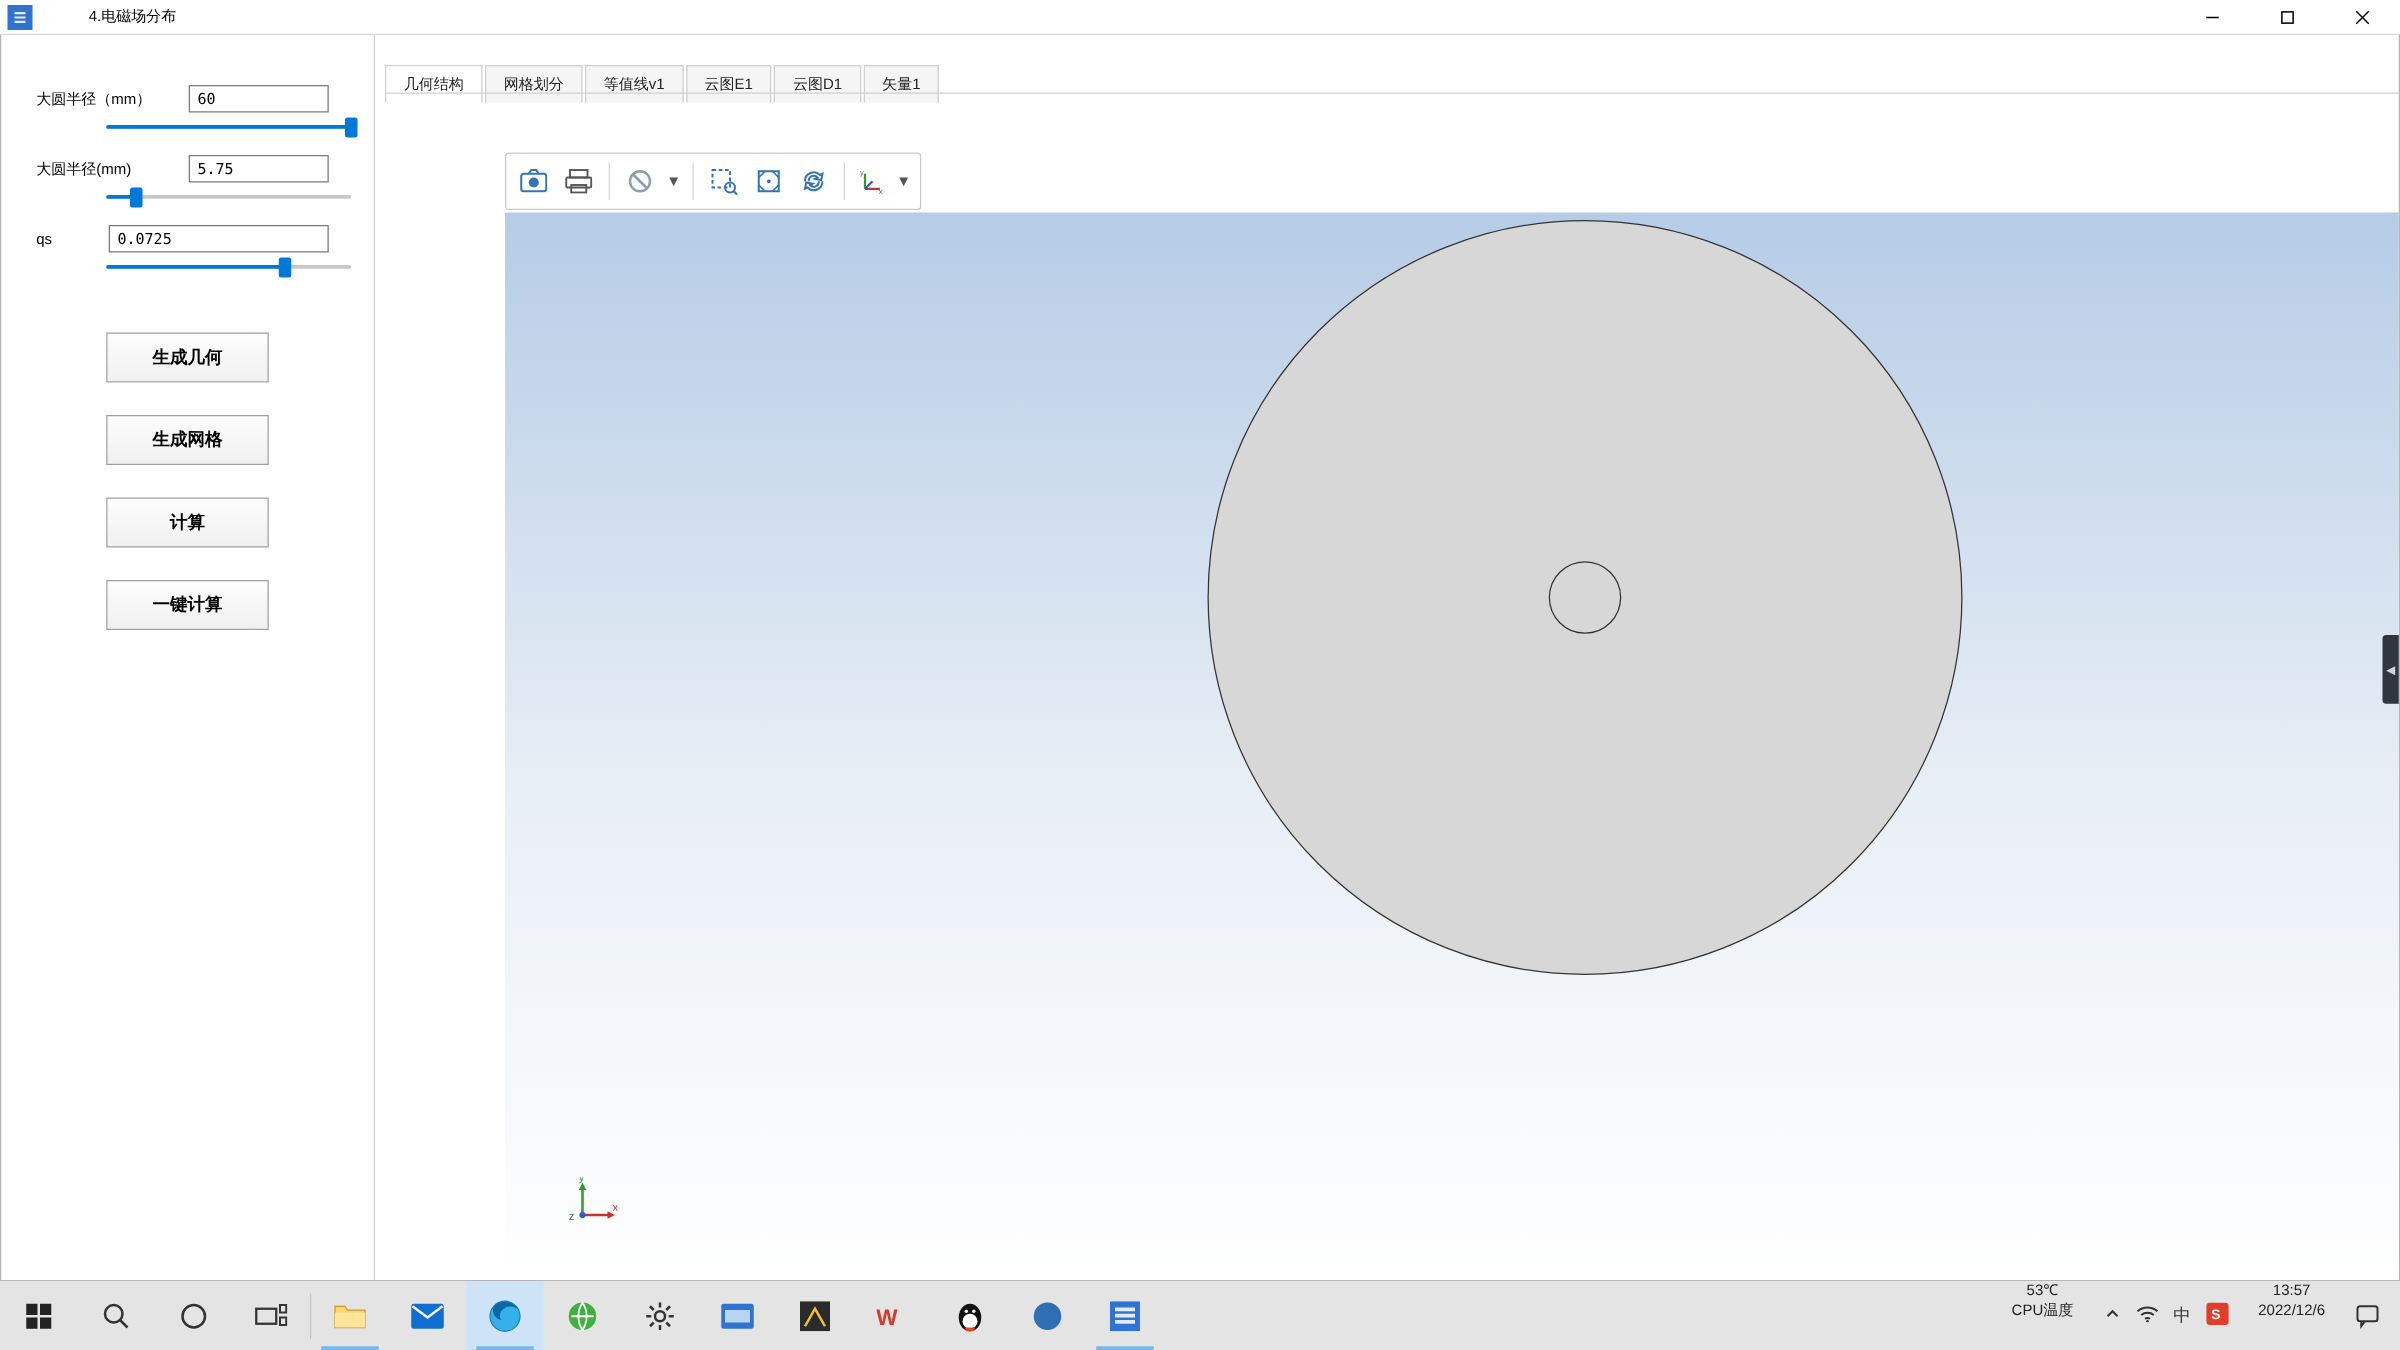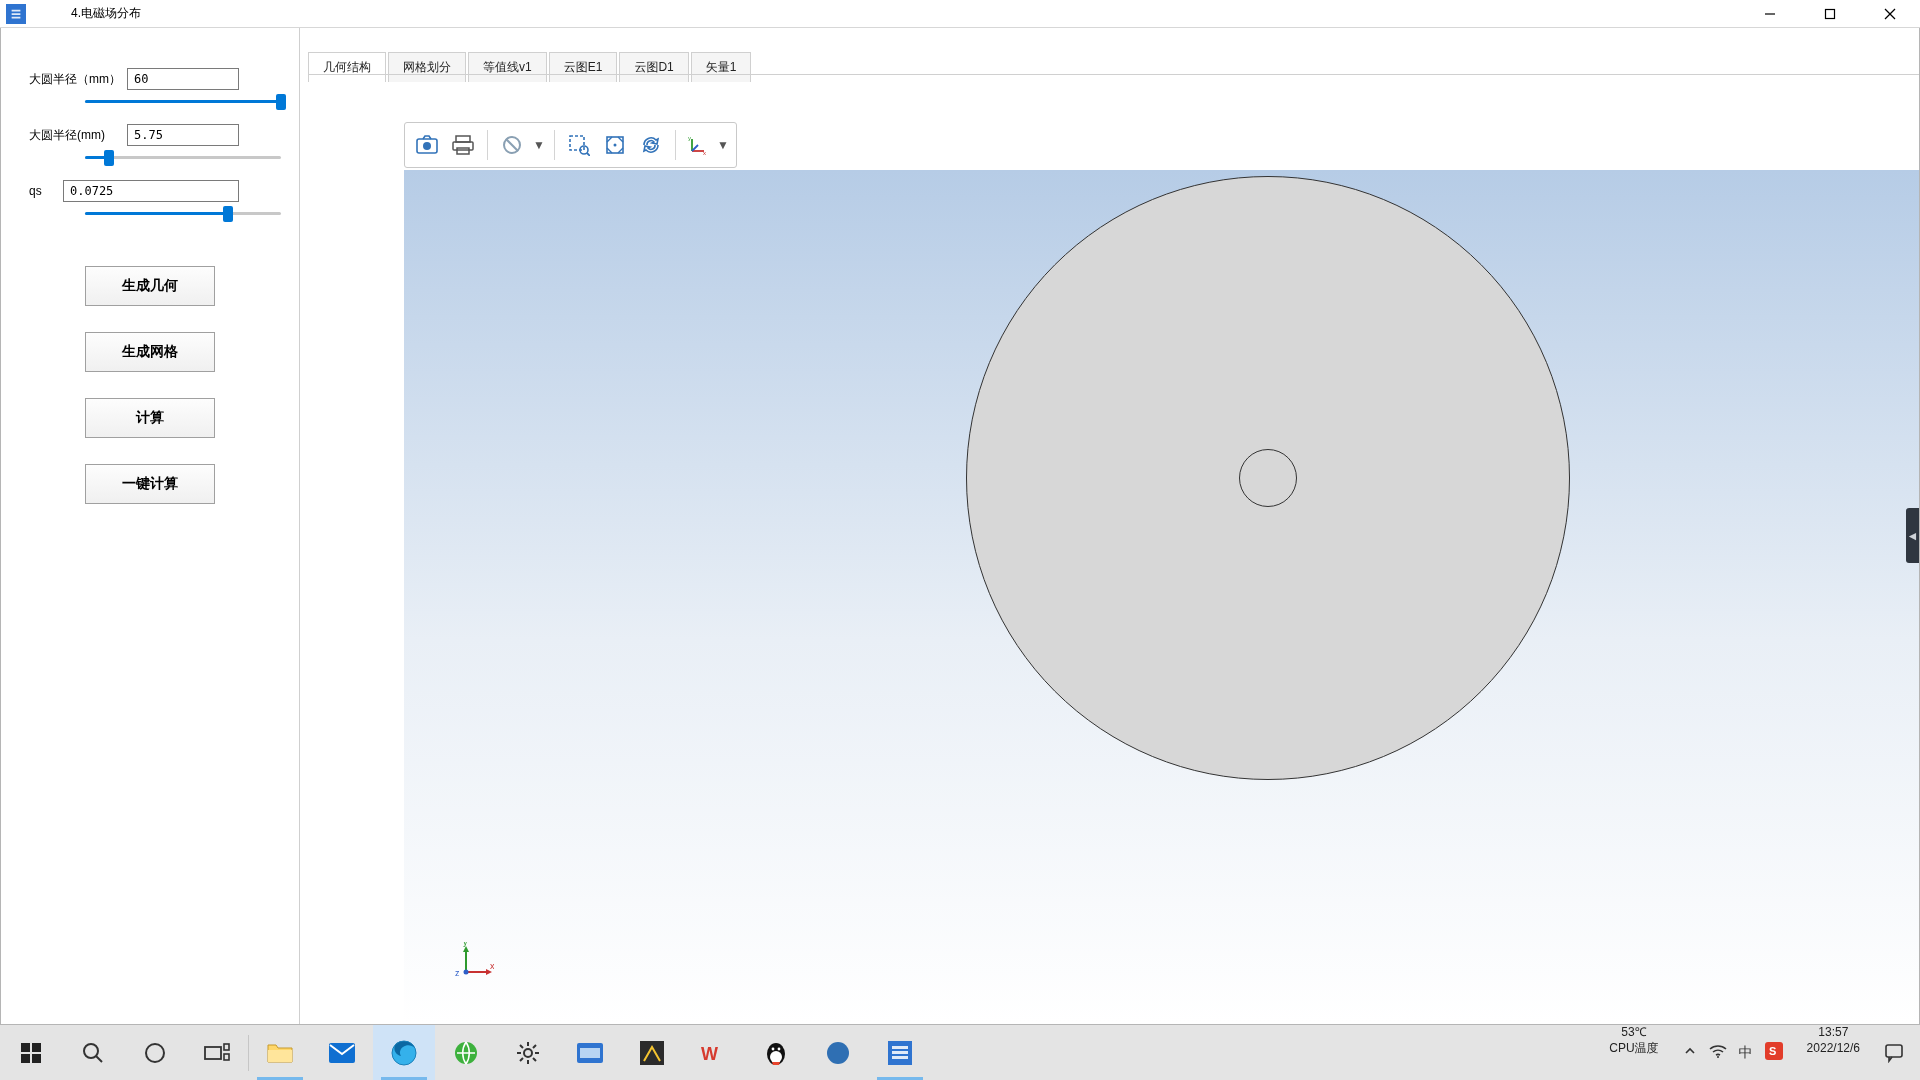--- a/index.html
+++ b/index.html
@@ -11,21 +11,21 @@
   .titlebar .app-icon svg { width: 14px; height: 14px; }
   .titlebar .title { font-size: 12px; color: #000; }
   .win-controls { position: absolute; right: 0; top: 0; display: flex; height: 28px; }
   .win-controls .btn { width: 60px; height: 28px; display: flex; align-items: center; justify-content: center; color: #000; }
 
   
   .client { position: absolute; top: 28px; left: 0; right: 0; bottom: 55px; background: #fff; border: 1px solid #b5b5b5; border-top: none; }
 
   
   .left-panel { position: absolute; top: 0; left: 0; width: 298px; height: 100%; padding: 40px 28px; }
-  .param-row { display: flex; align-items: center; margin-bottom: 2px; }
+  .param-row { display: flex; align-items: center; margin-bottom: 2px; gap: 24px; }
   .param-row label { width: 98px; font-size: 12px; color: #000; white-space: nowrap; }
   .param-row input[type=text] { width: 112px; height: 22px; border: 1px solid #7a7a7a; padding: 10px 6px; font-family: Consolas, monospace; font-size: 12px; background: #fff; }
   .slider-wrap { width: 196px; height: 20px; position: relative; margin: 0 0 12px 56px; }
   .slider-track { position: absolute; top: 8px; left: 0; right: 0; height: 3px; background: #c8c8c8; border-radius: 2px; }
   .slider-fill { position: absolute; top: 8px; left: 0; height: 3px; background: #0078d7; border-radius: 2px; }
   .slider-thumb { position: absolute; top: 2px; width: 10px; height: 16px; background: #0078d7; border-radius: 2px; transform: translateX(-50%); }
 
   .btn-action { display: block; width: 130px; height: 40px; margin: 0 auto 26px auto; background: linear-gradient(#fdfdfd,#f0f0f0); border: 1px solid #a0a0a0; font-size: 14px; color: #000; cursor: pointer; font-weight: bold; }
 
   

